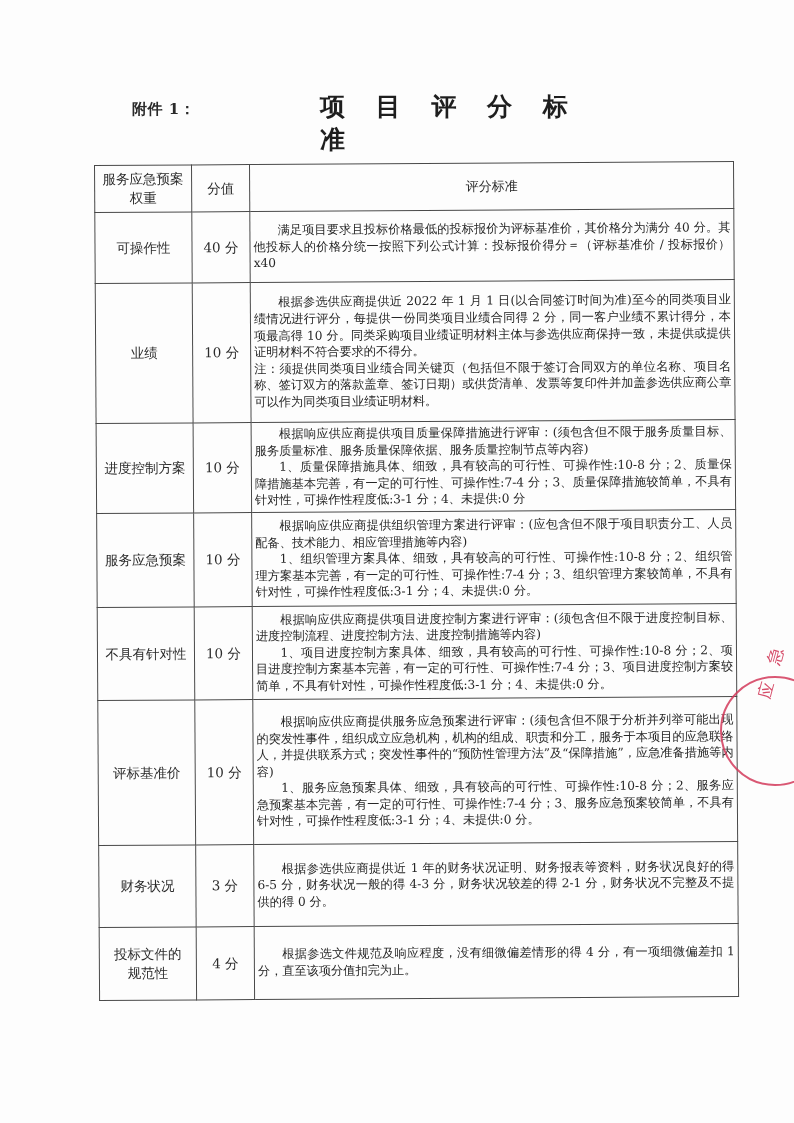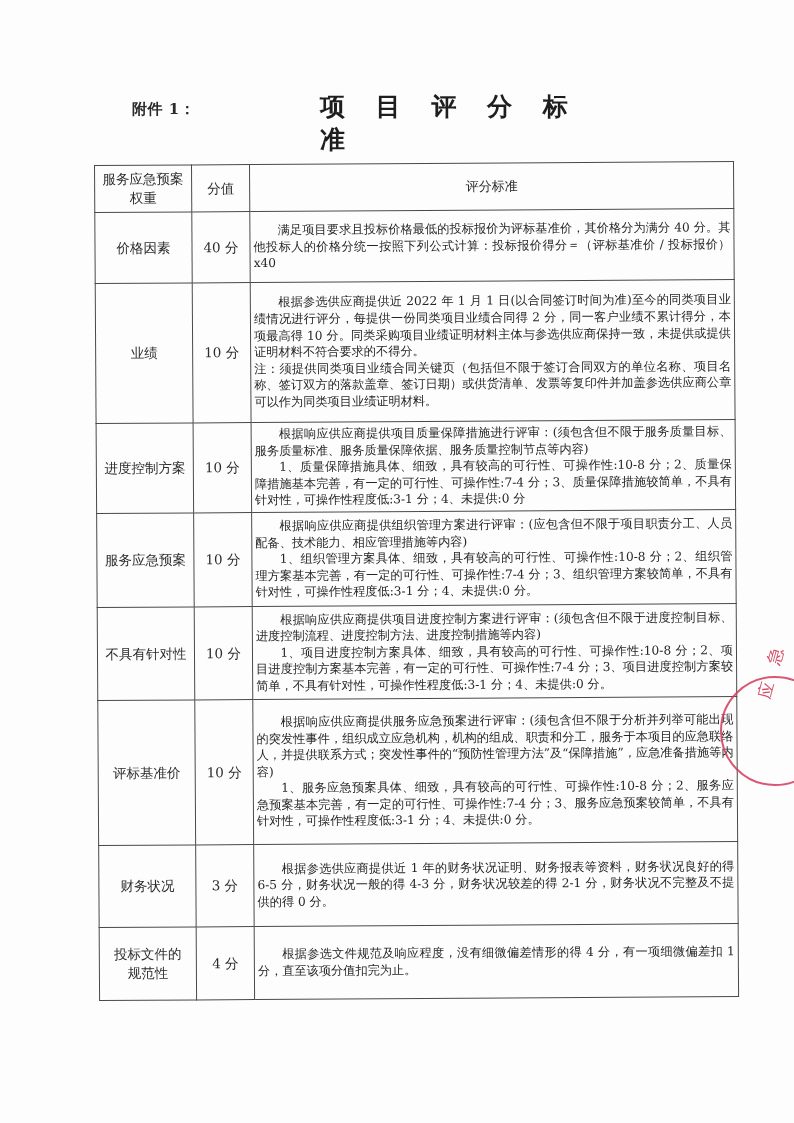--- a/index.html
+++ b/index.html
@@ -128,21 +128,21 @@
         <tr style="height:47px;">
       <td class="cell-factor">
         <div>服务应急预案</div>
         <div>权重</div>
       </td>
       <td class="cell-score">分值</td>
       <td class="header-criteria">评分标准</td>
     </tr>
 
     <tr style="height:71px;">
-      <td class="cell-factor">价格因素</td>
+      <td class="cell-factor">可操作性</td>
       <td class="cell-score">40 分</td>
       <td class="cell-criteria">
         <p>满足项目要求且投标价格最低的投标报价为评标基准价，其价格分为满分 40 分。其他投标人的价格分统一按照下列公式计算：投标报价得分＝（评标基准价 / 投标报价）x40</p>
       </td>
     </tr>
 
     <tr style="height:140px;">
       <td class="cell-factor">业绩</td>
       <td class="cell-score">10 分</td>
       <td class="cell-criteria">

